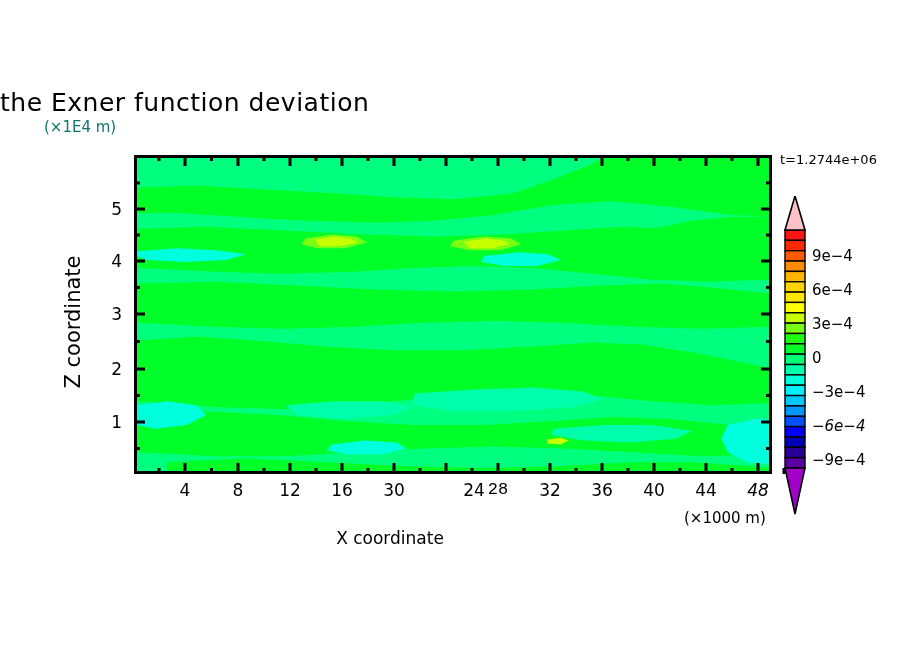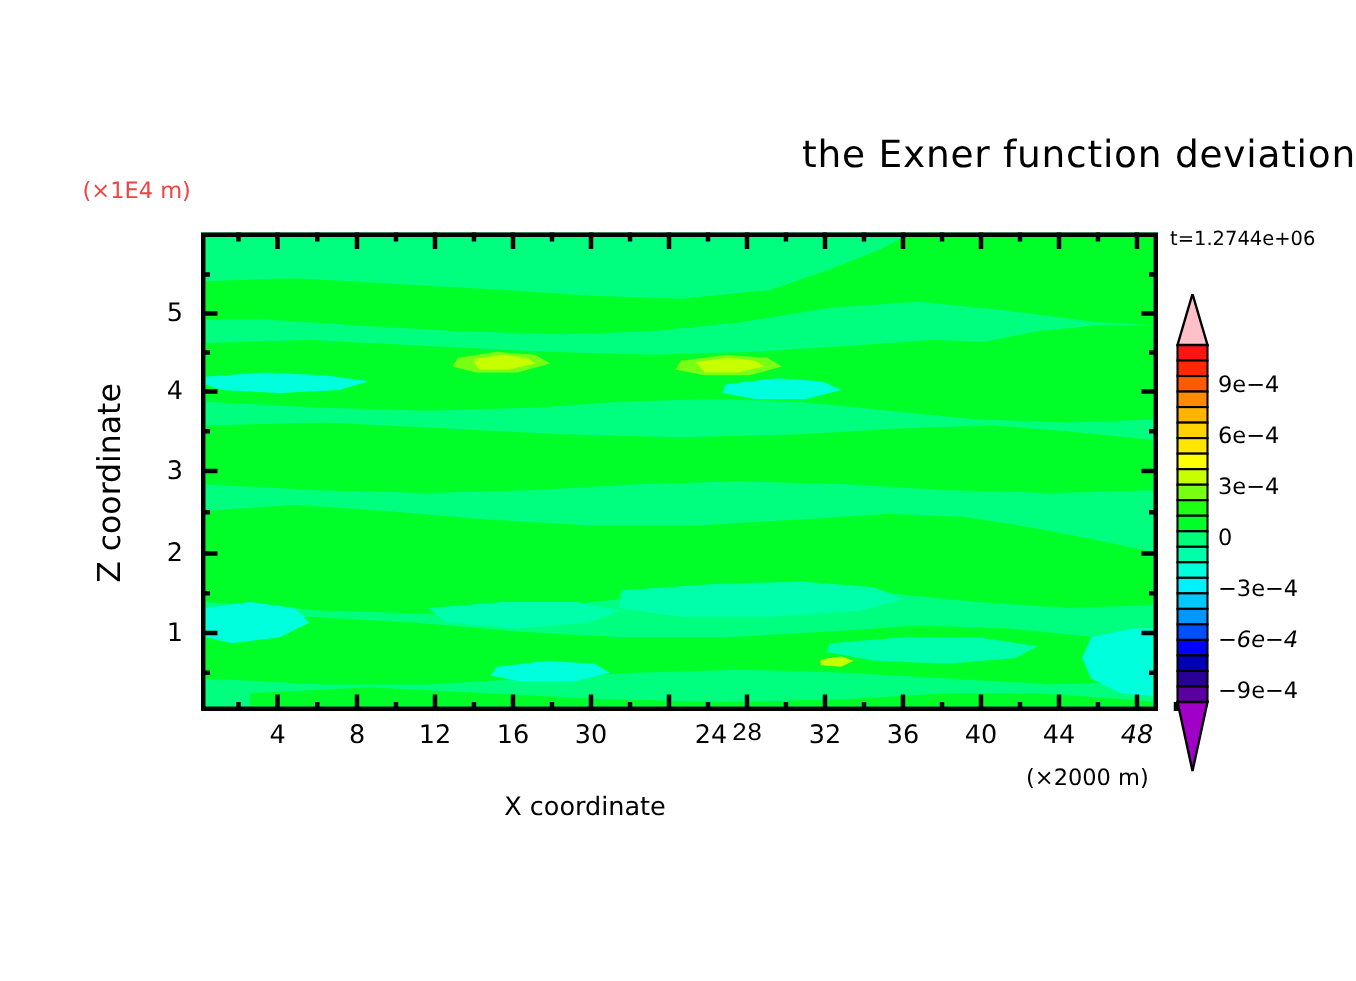--- a/index.html
+++ b/index.html
@@ -14,32 +14,32 @@
     font-family: "DejaVu Sans", sans-serif;
     overflow: hidden;
   }
 
   .abs { position: absolute; }
 
   
   #chart-title {
     left: 0; top: 88px;
     width: 904px;
-    text-align: right;
+    text-align: left;
     font-size: 25px;
     letter-spacing: 0.5px;
     color: #000;
     font-family: "DejaVu Sans", sans-serif;
   }
 
   
   #y-unit-label {
-    left: 55px; top: 118px;
+    left: 44px; top: 118px;
     font-size: 15px;
-    color: #ef4444;
+    color: #0f766e;
   }
 
   
   #plot-frame {
     left: 134px; top: 155px;
     width: 638px; height: 319px;
     border: 3px solid #000;
     box-sizing: border-box;
     overflow: hidden;
     background: #00ff7f;
@@ -205,21 +205,21 @@
         M180,83 L200,80 L216,82 L222,86 L204,90 L184,90 Z"></path>
 
       <path fill="#c8ff00" d="
         M414,287 L428,285 L436,288 L428,292 L414,291 Z"></path>
     </g>
   </svg>
 </div>
 
 <div class="abs" id="timestamp">t=1.2744e+06</div>
 
-<div class="abs" id="x-unit-label">(×2000 m)</div>
+<div class="abs" id="x-unit-label">(×1000 m)</div>
 
 <div class="abs" id="x-axis-title">X coordinate</div>
 
 <div class="abs" id="y-axis-title">Z coordinate</div>
 
 <div id="xticks-host">
     <div class="xtick-label" style="left: 185px;">4</div>
     <div class="xtick-label" style="left: 238px;">8</div>
     <div class="xtick-label" style="left: 290px;">12</div>
     <div class="xtick-label" style="left: 342px;">16</div>

